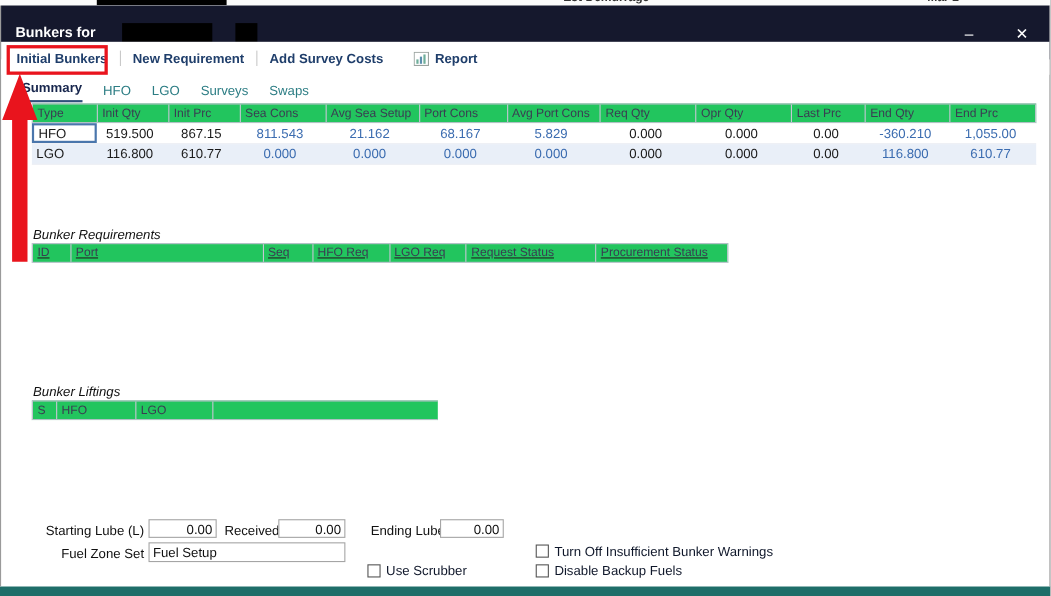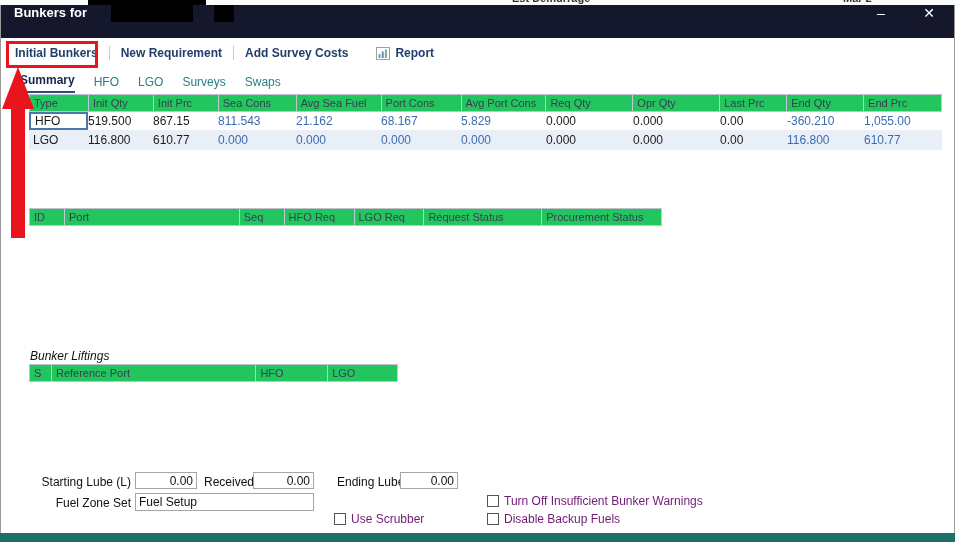--- a/index.html
+++ b/index.html
@@ -11,47 +11,47 @@
   .bg-top{position:absolute;top:0;left:0;width:955px;height:5px;background:#fbfbfb;overflow:hidden;z-index:1;}
   .bg-top .blackbox{position:absolute;left:88px;top:0;width:118px;height:5px;background:#000;}
   .bg-top .frag{position:absolute;top:-8px;font-size:11px;color:#333;font-weight:bold;white-space:nowrap;}
   .bg-top .frag1{left:512px;}
   .bg-top .frag2{left:843px;}
   .bg-bottom{position:absolute;top:533px;left:0;width:955px;height:9px;background:#1e6e69;z-index:1;}
 
   
   .dialog{position:absolute;top:5px;left:0;width:955px;height:528px;background:#fff;
           border-left:1px solid #9a9a9a;border-right:1px solid #9a9a9a;z-index:2;}
-  .titlebar{position:absolute;top:0;left:0;right:0;height:49px;background:#15182d;display:flex;align-items:flex-start;gap:15px;}
+  .titlebar{position:absolute;top:0;left:0;right:0;height:49px;background:#15182d;display:flex;align-items:center;gap:15px;}
   .title{color:#fff;font-size:13px;font-weight:bold;margin-left:13px;}
   .redact{background:#000;height:17px;display:inline-block;}
   .redact-wide{width:82px;margin-left:9px;}
   .redact-small{width:20px;margin-left:6px;}
   .win-btns{margin-left:auto;display:flex;align-items:center;gap:30px;margin-right:16px;}
   .win-btn{color:#fff;font-size:14px;cursor:pointer;width:18px;text-align:center;}
 
   .toolbar{position:absolute;top:33px;left:0;right:0;height:30px;display:flex;align-items:center;padding-left:14px;background:#fff;}
   .tb-item{color:#1f3e6b;font-weight:bold;font-size:12px;cursor:pointer;white-space:nowrap;}
   .tb-sep{width:1px;height:14px;background:#c9c9c9;margin:0 11px;}
   .report-group{display:flex;align-items:center;margin-left:28px;gap:5px;}
 
   .tabs{position:absolute;top:63px;left:0;right:0;height:25px;display:flex;align-items:flex-end;padding-left:19px;gap:19px;}
   .tab{font-size:12px;color:#2c7d84;cursor:pointer;padding-bottom:4px;}
   .tab.active{color:#16254c;font-weight:bold;border-bottom:2px solid #30507c;}
 
   .grid{position:absolute;left:28px;}
   .summary-grid{top:89px;width:913px;}
-  .req-grid{top:203px;width:633px;}
+  .req-grid{top:216px;width:633px;text-decoration:underline;}
   .lift-grid{top:359px;width:369px;}
   .grid-header{display:flex;background:#22c55e;border-top:1px solid #c0c0d0;border-bottom:1px solid #c0c0d0;border-left:1px solid #c0c0d0;height:18px;}
   .gh{font-size:11px;color:#3a3d52;line-height:16px;padding-left:4px;border-right:1px solid #c6c6d4;overflow:hidden;white-space:nowrap;}
   .grid-row{display:flex;height:19px;border-bottom:1px solid #eef0f5;background:#fff;}
   .grid-row.alt{background:#e9eff8;}
   .gc{line-height:19px;padding-left:4px;overflow:hidden;white-space:nowrap;font-size:12px;color:#1b1b1b;}
-  .gc.num{text-align:left;padding-right:5px;padding-left:0;}
+  .gc.num{text-align:center;padding-right:5px;padding-left:0;}
   .gc.calc{color:#3b6cb0;}
   .gc.selected{border:2px solid #4a76ac;background:#fff;line-height:14px;}
   .grid-empty{background:#fff;}
 
   
   .c0{width:59px}.c1{width:65px}.c2{width:65px}.c3{width:78px}.c4{width:85px}.c5{width:80px}
   .c6{width:85px}.c7{width:87px}.c8{width:87px}.c9{width:67px}.c10{width:77px}.c11{width:78px}
   
   .r0{width:35px}.r1{width:175px}.r2{width:45px}.r3{width:70px}.r4{width:70px}.r5{width:118px}.r6{width:120px}
   
@@ -74,21 +74,21 @@
   .lbl-ending{left:336px;top:470px;}
   .inp-ending{left:399px;top:467px;width:58px;height:17px;}
   .invoice-btn{position:absolute;left:483px;top:466px;width:170px;height:20px;background:#2e6c8a;color:#fff;
                border:1px solid #24576f;font-size:12px;border-radius:2px;font-family:"Liberation Sans",sans-serif;
                font-weight:bold;cursor:pointer;line-height:18px;text-align:center;}
   .cb-row{position:absolute;display:flex;align-items:center;gap:5px;cursor:pointer;}
   .cb-scrubber{left:333px;top:507px;}
   .cb-warnings{left:486px;top:489px;}
   .cb-backup{left:486px;top:507px;}
   .cb-box{width:12px;height:12px;border:1px solid #555;background:#fff;display:inline-block;flex:none;}
-  .cb-label{font-size:12px;color:#701a75;white-space:nowrap;}
+  .cb-label{font-size:12px;color:#0f172a;white-space:nowrap;}
 
   
   .annot-rect{position:absolute;left:6px;top:41px;width:92px;height:27px;border:3px solid #e9141d;z-index:20;}
   .annot-arrow{position:absolute;left:1px;top:64px;z-index:20;}
 </style>
 </head>
 <body>
 
 <div class="screen">
 
@@ -137,21 +137,21 @@
       <span class="tab">Surveys</span>
       <span class="tab">Swaps</span>
     </div>
 
     <div class="grid summary-grid">
       <div class="grid-header">
         <div class="gh c0">Type</div>
         <div class="gh c1">Init Qty</div>
         <div class="gh c2">Init Prc</div>
         <div class="gh c3">Sea Cons</div>
-        <div class="gh c4">Avg Sea Fuel</div>
+        <div class="gh c4">Avg Sea Setup</div>
         <div class="gh c5">Port Cons</div>
         <div class="gh c6">Avg Port Cons</div>
         <div class="gh c7">Req Qty</div>
         <div class="gh c8">Opr Qty</div>
         <div class="gh c9">Last Prc</div>
         <div class="gh c10">End Qty</div>
         <div class="gh c11">End Prc</div>
       </div>
       <div class="grid-row">
         <div class="gc c0 selected">HFO</div>
@@ -195,21 +195,20 @@
         <div class="gh r5">Request Status</div>
         <div class="gh r6">Procurement Status</div>
       </div>
       <div class="grid-empty" style="height:106px"></div>
     </div>
 
     <div class="sec-label lift-label">Bunker Liftings</div>
     <div class="grid lift-grid">
       <div class="grid-header">
         <div class="gh l0">S</div>
-        <div class="gh l1">Reference Port</div>
         <div class="gh l2">HFO</div>
         <div class="gh l3">LGO</div>
       </div>
       <div class="grid-empty" style="height:72px"></div>
     </div>
 
     <span class="f-label lbl-starting">Starting Lube (L)</span>
     <input class="f-input inp-starting" value="0.00" style="">
     <span class="f-label lbl-received">Received</span>
     <input class="f-input inp-received" value="0.00" style="">

